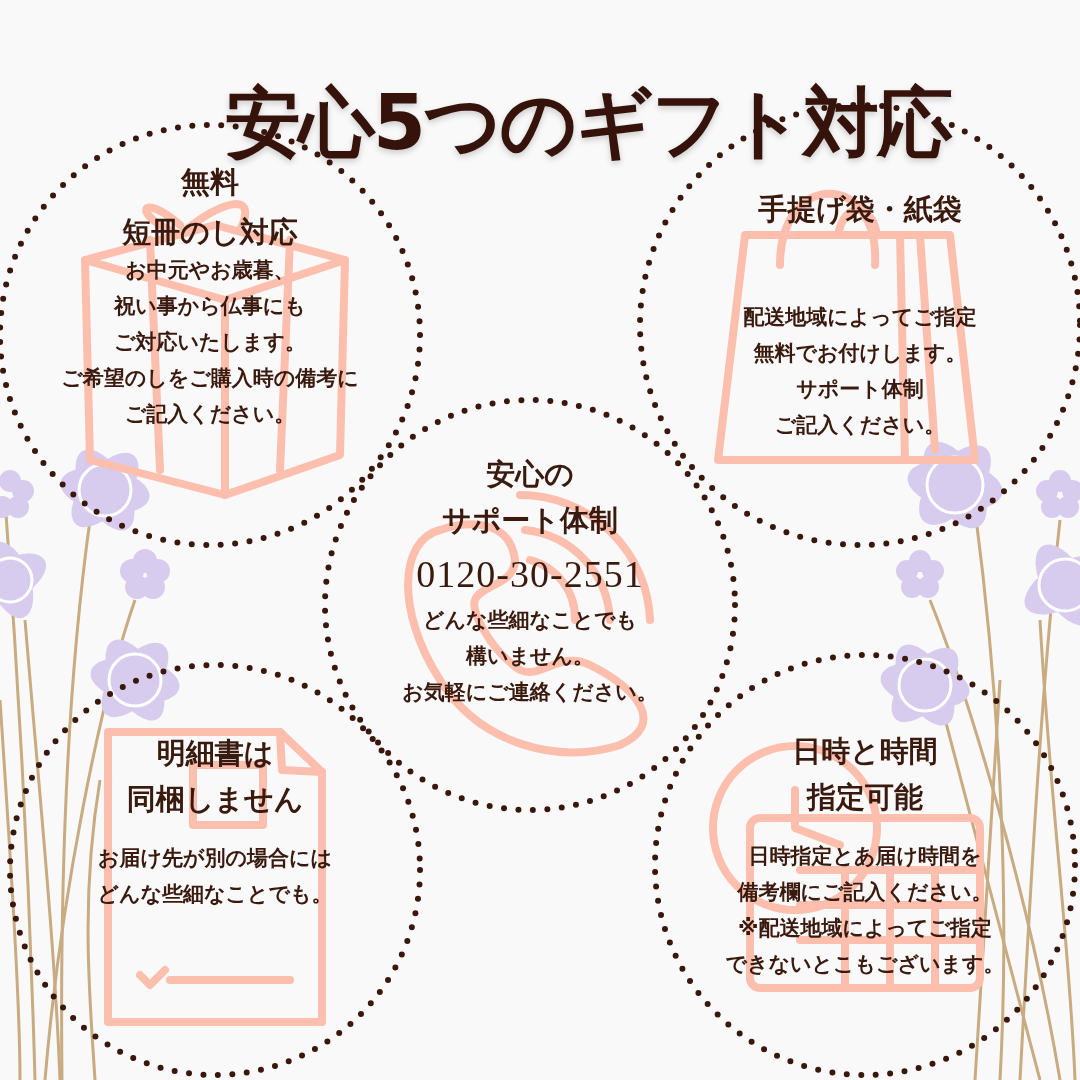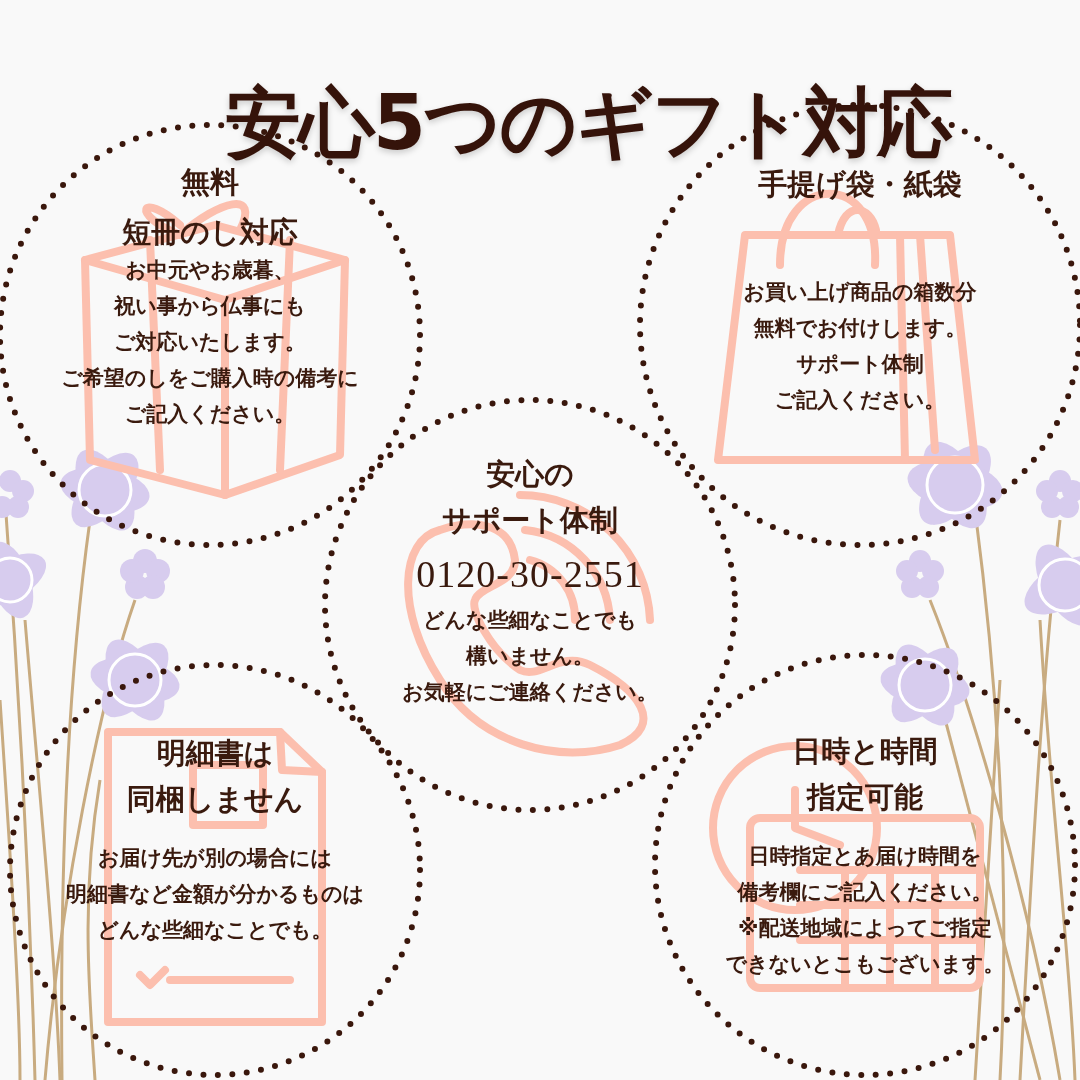--- a/index.html
+++ b/index.html
@@ -148,42 +148,41 @@
 <div class="card" style="left:20px;width:380px;top:162px;">
   <div class="h" style="margin-bottom:10px">無料</div>
   <div class="h">短冊のし対応</div>
   <div class="p">お中元やお歳暮、</div>
   <div class="p">祝い事から仏事にも</div>
   <div class="p">ご対応いたします。</div>
   <div class="p">ご希望のしをご購入時の備考に</div>
   <div class="p">ご記入ください。</div>
 </div>
 
-<div class="card" style="left:660px;width:400px;top:164px;">
+<div class="card" style="left:660px;width:400px;top:189px;">
   <div class="h" style="margin-bottom:70px">手提げ袋・紙袋</div>
-  <div class="p">お買い上げ商品の箱数分</div>
+  <div class="p">配送地域によってご指定</div>
   <div class="p">無料でお付けします。</div>
   <div class="p">サポート体制</div>
   <div class="p">ご記入ください。</div>
 </div>
 
 <div class="card" style="left:350px;width:360px;top:448px;">
   <div class="h" style="line-height:52px">安心の</div>
   <div class="h" style="line-height:40px">サポート体制</div>
   <div class="phone">0120-30-2551</div>
   <div class="p">どんな些細なことでも</div>
   <div class="p">構いません。</div>
   <div class="p">お気軽にご連絡ください。</div>
 </div>
 
 <div class="card" style="left:10px;width:410px;top:730px;">
   <div class="h" style="line-height:46px">明細書は</div>
   <div class="h" style="line-height:46px;margin-bottom:18px">同梱しません</div>
   <div class="p">お届け先が別の場合には</div>
-  <div class="p">明細書など金額が分かるものは</div>
   <div class="p">どんな些細なことでも。</div>
 </div>
 
 <div class="card" style="left:670px;width:390px;top:728px;">
   <div class="h" style="line-height:46px">日時と時間</div>
   <div class="h" style="line-height:46px;margin-bottom:18px">指定可能</div>
   <div class="p">日時指定とあ届け時間を</div>
   <div class="p">備考欄にご記入ください。</div>
   <div class="p">※配送地域によってご指定</div>
   <div class="p">できないとこもございます。</div>

